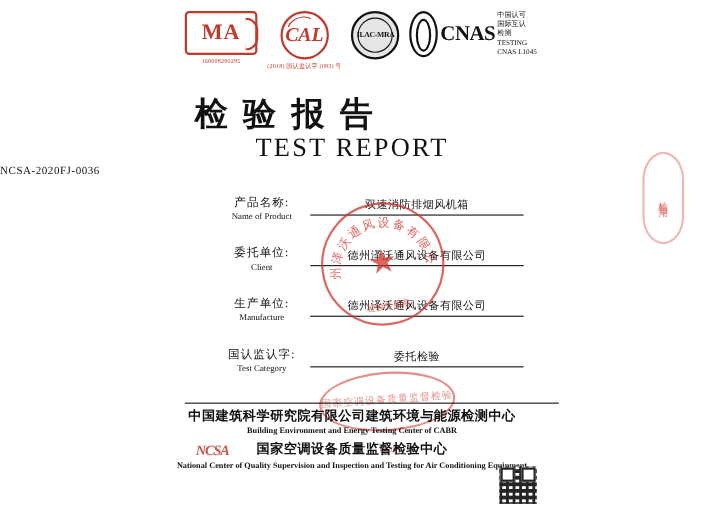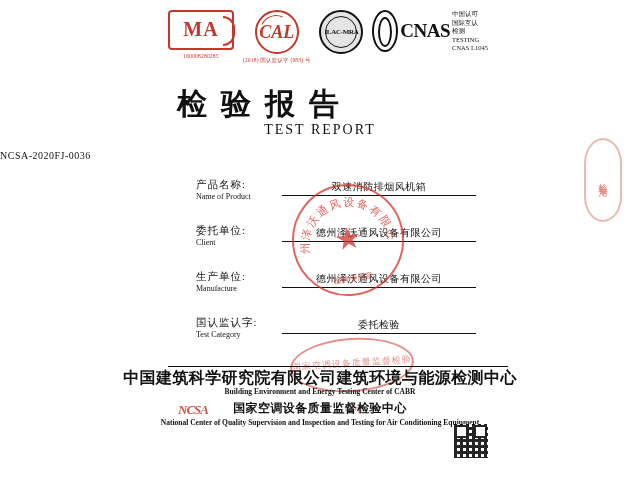--- a/index.html
+++ b/index.html
@@ -179,21 +179,21 @@
     text-indent: 14px;
     color: #111;
   }
   .title-en {
     position: absolute;
     top: 122px;
     left: 0;
     width: 640px;
     text-align: center;
     font-family: "Liberation Serif", serif;
-    font-size: 14px;
+    font-size: 24px;
     letter-spacing: 2px;
     color: #111;
   }
   .report-no {
     position: absolute;
     top: 150px;
     left: 0;
     width: 516px;
     text-align: left;
     font-size: 10px;
@@ -210,20 +210,21 @@
   }
   .field-row {
     position: relative;
     height: 46px;
   }
   .field-label {
     position: absolute;
     left: 0;
     top: 0;
     width: 84px;
+    text-align: center;
   }
   .label-cn {
     font-size: 10.5px;
     color: #111;
     letter-spacing: 1px;
     line-height: 13px;
   }
   .label-en {
     font-size: 8px;
     color: #111;
@@ -252,21 +253,21 @@
     border-top: 1px solid #111;
   }
   .footer {
     position: absolute;
     top: 370px;
     left: 0;
     width: 640px;
     text-align: center;
   }
   .f-cn1 {
-    font-size: 16px;
+    font-size: 12px;
     font-weight: bold;
     color: #111;
     letter-spacing: 0.4px;
     line-height: 16px;
   }
   .f-en1 {
     font-size: 7.5px;
     font-weight: bold;
     color: #111;
     line-height: 11px;

